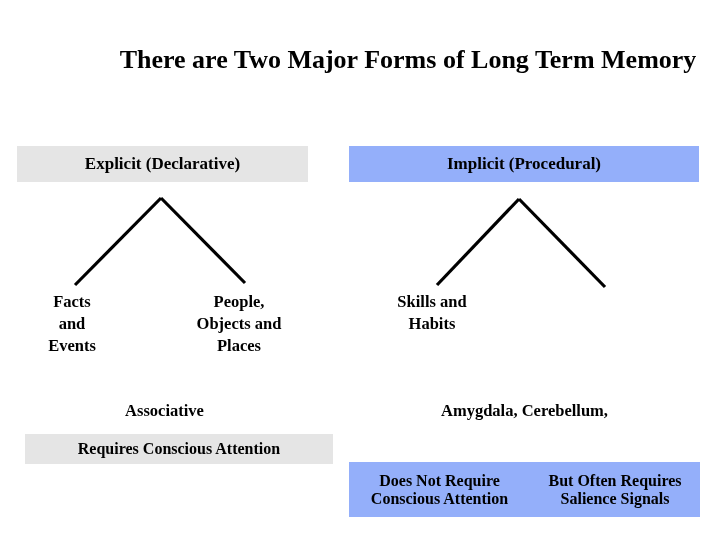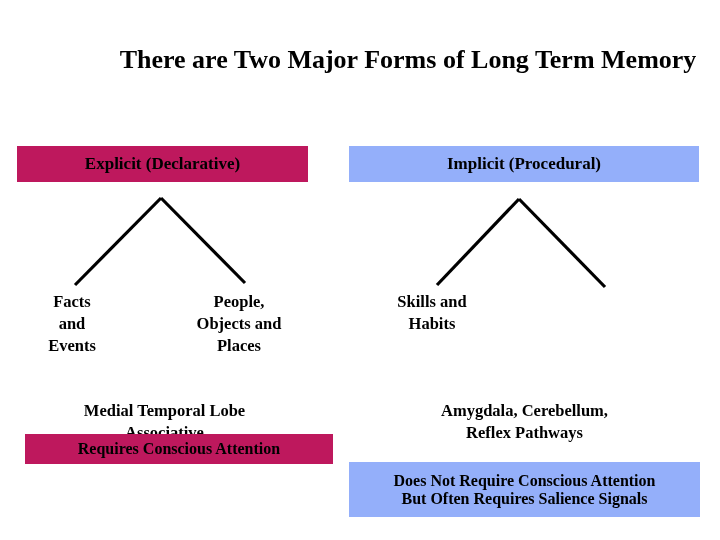--- a/index.html
+++ b/index.html
@@ -41,21 +41,21 @@
   
   .banner {
     position: absolute;
     display: flex;
     align-items: center;
     justify-content: center;
     text-align: center;
     font-weight: bold;
     line-height: 1.12;
   }
-  .banner-yellow { background: #be185d; }
+  .banner-yellow { background: #e5e5e5; }
   .banner-blue   { background: #94affa; }
 
   #banner-explicit {
     left: 17px;
     top: 146px;
     width: 291px;
     height: 36px;
     font-size: 17px;
   }
   #banner-implicit {
@@ -71,21 +71,21 @@
     width: 308px;
     height: 30px;
     font-size: 16px;
   }
   #banner-no-attention {
     left: 349px;
     top: 462px;
     width: 351px;
     height: 55px;
     font-size: 16px;
-    flex-direction: column;
+    flex-direction: row;
     justify-content: center;
   }
   #banner-no-attention .bline { display: block; }
 
   
   .branch {
     position: absolute;
     overflow: visible;
   }
   #branch-explicit { left: 60px; top: 190px; width: 250px; height: 105px; }
@@ -142,42 +142,40 @@
     <span class="tline">Events</span>
   </div>
 
   <div class="leaf" id="leaf-people">
     <span class="tline">People,</span>
     <span class="tline">Objects and</span>
     <span class="tline">Places</span>
   </div>
 
   <div class="region" id="region-mtl">
-    <span class="tline">Medial Temporal Lobe</span>
     <span class="tline">Associative</span>
   </div>
 
   <div class="banner banner-yellow" id="banner-requires-attention">Requires Conscious Attention</div>
 
   <div class="banner banner-blue" id="banner-implicit">Implicit (Procedural)</div>
 
   <svg class="branch" id="branch-implicit" viewBox="0 0 250 105">
     <line x1="99" y1="9" x2="17" y2="95"></line>
     <line x1="99" y1="9" x2="185" y2="97"></line>
   </svg>
 
   <div class="leaf" id="leaf-skills">
     <span class="tline">Skills and</span>
     <span class="tline">Habits</span>
   </div>
 
 
   <div class="region" id="region-amygdala">
     <span class="tline">Amygdala, Cerebellum,</span>
-    <span class="tline">Reflex Pathways</span>
   </div>
 
   <div class="banner banner-blue" id="banner-no-attention">
     <span class="bline">Does Not Require Conscious Attention</span>
     <span class="bline">But Often Requires  Salience Signals</span>
   </div>
 
 </div>
 
 </body></html>

